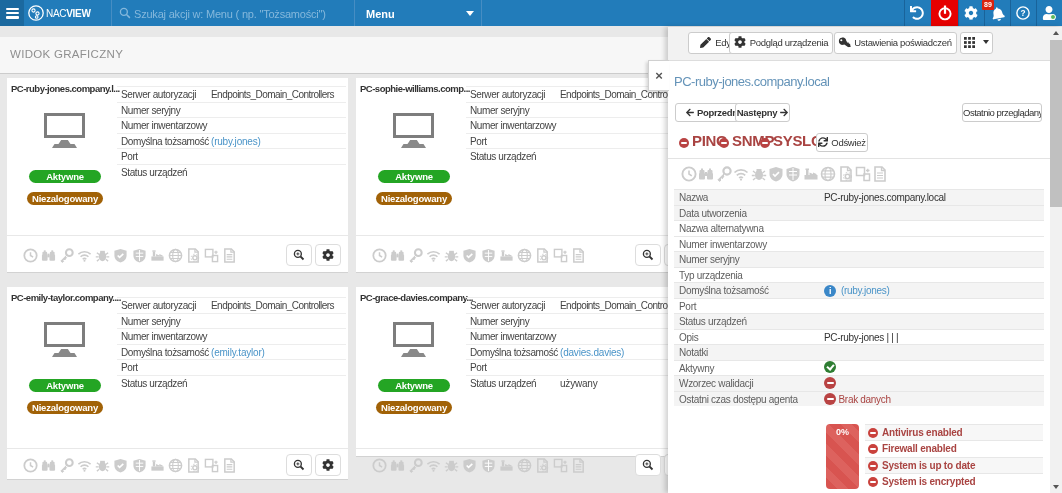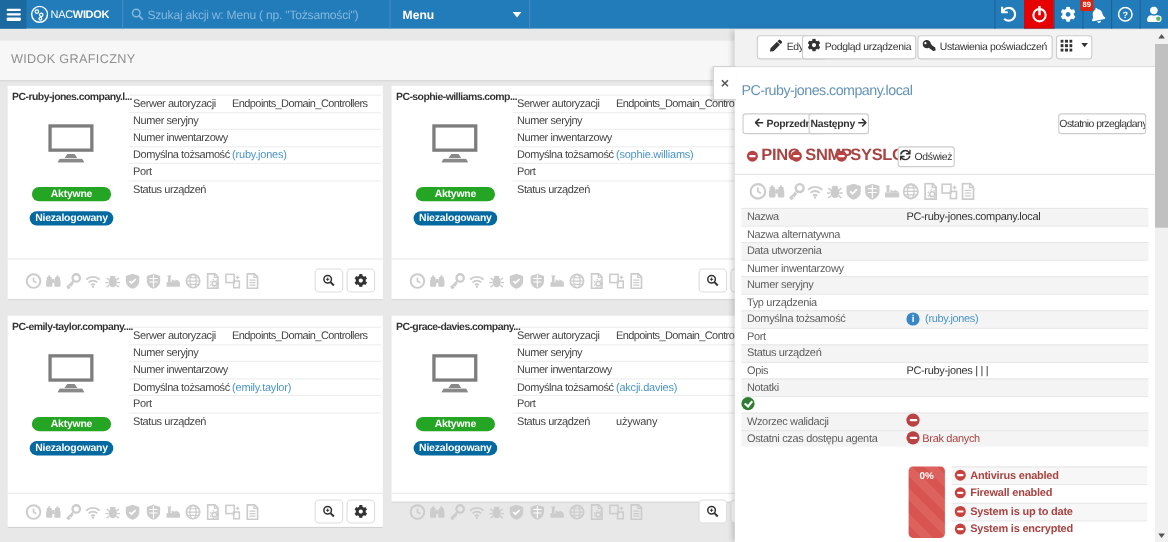--- a/index.html
+++ b/index.html
@@ -23,21 +23,21 @@
 #hdr span{position:absolute;left:10px;top:11px;font-size:11.5px;color:#8f8f8f;letter-spacing:.3px}
 
 .card{position:absolute;width:341px;background:#fff;border-bottom:1px solid #d2d2d2}
 .card .title{position:absolute;left:4px;top:5px;font-weight:bold;font-size:9.5px;letter-spacing:-.5px;color:#333}
 .mon{position:absolute;left:37px;top:35px;width:41px;height:36px}
 .mon .scr{position:absolute;left:0;top:0;width:41px;height:25px;border:3px solid #7d7d7d;background:#fff}
 .mon .neck{position:absolute;left:13px;top:27px;width:15px;height:4px;background:#898989;clip-path:polygon(10% 100%,90% 100%,72% 0,28% 0)}
 .mon .base{position:absolute;left:8px;top:31px;width:25px;height:4px;background:#898989;clip-path:polygon(0 100%,100% 100%,90% 0,10% 0)}
 .badge{position:absolute;left:22px;width:72px;height:13px;border-radius:7px;color:#fff;font-size:9.5px;font-weight:bold;text-align:center;line-height:13px;letter-spacing:-.2px}
 .bgreen{background:#24a524;top:92px}
-.bred{background:#0369a1;top:114px}
+.bred{background:#a16207;top:114px}
 .ctab{position:absolute;left:110px;top:8px;right:2px}
 .r2 .ctab{top:10px}
 .ctab .row{height:15.5px;border-top:1px solid #ededed;line-height:15px;white-space:nowrap;overflow:hidden;font-size:10px;letter-spacing:-.2px}
 .ctab .lb{display:inline-block;width:94px;padding-left:4px;color:#444;vertical-align:top;letter-spacing:-.4px;overflow:hidden}
 .ctab .vl{color:#444}
 .cond{letter-spacing:-.55px}
 a.lnk{color:#4a94c8;text-decoration:none}
 .cdiv{position:absolute;left:0;right:0;border-top:1px solid #e8e8e8}
 .icorow{position:absolute;left:16px;white-space:nowrap}
 .icorow svg{margin-right:3.1px;vertical-align:top}
@@ -95,21 +95,21 @@
       <i style="top:11.8px"></i>
       <i style="top:16.1px"></i>
     </div>
   <div id="logo">
     <svg width="16" height="16" viewBox="0 0 16 16" style="position:absolute;top:5px">
       <circle cx="8" cy="8" r="7.2" fill="none" stroke="#fff" stroke-width="1.3"></circle>
       <circle cx="5.5" cy="5.5" r="1.6" fill="none" stroke="#fff" stroke-width="1.1"></circle>
       <circle cx="9.5" cy="8.5" r="1.6" fill="none" stroke="#fff" stroke-width="1.1"></circle>
       <circle cx="8.7" cy="12" r="1.3" fill="none" stroke="#fff" stroke-width="1.1"></circle>
     </svg>
-    <span id="logotxt">NAC<b>WIDOK</b></span>
+    <span id="logotxt">NAC<b>VIEW</b></span>
   </div>
   <div class="vsep" style="left:111px"></div>
   <svg width="12" height="12" viewBox="0 0 16 16" style="position:absolute;left:119px;top:7px">
       <circle cx="6.5" cy="6.5" r="4.6" fill="none" stroke="#85b8dc" stroke-width="1.8"></circle>
       <line x1="10" y1="10" x2="14.5" y2="14.5" stroke="#85b8dc" stroke-width="2"></line>
     </svg>
   <span id="searchtxt">Szukaj akcji w: Menu ( np. "Tożsamości")</span>
   <div class="vsep" style="left:354px"></div>
   <span id="menutxt">Menu</span>
   <div id="menucaret"></div>
@@ -304,21 +304,20 @@
       <div class="scr"></div>
       <div class="neck"></div>
       <div class="base"></div>
     </div>
   <div class="badge bgreen">Aktywne</div>
   <div class="badge bred" style="width:76px;left:20px">Niezalogowany</div>
   <div class="ctab">
     <div class="row"><span class="lb">Serwer autoryzacji</span><span class="vl cond">Endpoints_Domain_Controllers</span></div>
     <div class="row"><span class="lb">Numer seryjny</span></div>
     <div class="row"><span class="lb">Numer inwentarzowy</span></div>
-    <div class="row"><span class="lb">Domyślna tożsamość</span><a class="lnk">(sophie.williams)</a></div>
     <div class="row"><span class="lb">Port</span></div>
     <div class="row"><span class="lb">Status urządzeń</span></div>
   </div>
   <div class="cdiv" style="top:157px"></div>
   <div class="icorow" style="top:170px"><svg width="15" height="15" viewBox="0 0 16 16">
         <use href="#i-clock"></use>
       </svg><svg width="15" height="15" viewBox="0 0 16 16">
         <use href="#i-binoc"></use>
       </svg><svg width="15" height="15" viewBox="0 0 16 16">
         <use href="#i-key"></use>
@@ -404,21 +403,21 @@
       <div class="scr"></div>
       <div class="neck"></div>
       <div class="base"></div>
     </div>
   <div class="badge bgreen">Aktywne</div>
   <div class="badge bred" style="width:76px;left:20px">Niezalogowany</div>
   <div class="ctab">
     <div class="row"><span class="lb">Serwer autoryzacji</span><span class="vl cond">Endpoints_Domain_Controllers</span></div>
     <div class="row"><span class="lb">Numer seryjny</span></div>
     <div class="row"><span class="lb">Numer inwentarzowy</span></div>
-    <div class="row"><span class="lb">Domyślna tożsamość</span><a class="lnk">(akcji.davies)</a></div>
+    <div class="row"><span class="lb">Domyślna tożsamość</span><a class="lnk">(davies.davies)</a></div>
     <div class="row"><span class="lb">Port</span></div>
     <div class="row"><span class="lb">Status urządzeń</span><span class="vl">używany</span></div>
   </div>
   <div class="cdiv" style="top:161px"></div>
   <div class="icorow" style="top:171px"><svg width="15" height="15" viewBox="0 0 16 16">
         <use href="#i-clock"></use>
       </svg><svg width="15" height="15" viewBox="0 0 16 16">
         <use href="#i-binoc"></use>
       </svg><svg width="15" height="15" viewBox="0 0 16 16">
         <use href="#i-key"></use>
@@ -509,31 +508,31 @@
         <use href="#i-glob"></use>
       </svg><svg width="16" height="16" viewBox="0 0 16 16">
         <use href="#i-fgear"></use>
       </svg><svg width="16" height="16" viewBox="0 0 16 16">
         <use href="#i-sqrs"></use>
       </svg><svg width="16" height="16" viewBox="0 0 16 16">
         <use href="#i-file"></use>
       </svg></div>
   <div id="ptab">
     <div class="prow alt"><span class="pl">Nazwa</span><span class="pv">PC-ruby-jones.company.local</span></div>
+    <div class="prow alt"><span class="pl">Data utworzenia</span></div>
     <div class="prow"><span class="pl">Nazwa alternatywna</span></div>
-    <div class="prow alt"><span class="pl">Data utworzenia</span></div>
     <div class="prow"><span class="pl">Numer inwentarzowy</span></div>
     <div class="prow alt"><span class="pl">Numer seryjny</span></div>
     <div class="prow"><span class="pl">Typ urządzenia</span></div>
     <div class="prow alt"><span class="pl">Domyślna tożsamość</span><span class="ic">i</span>&nbsp;&nbsp;<a class="lnk">(ruby.jones)</a></div>
     <div class="prow"><span class="pl">Port</span></div>
     <div class="prow alt"><span class="pl">Status urządzeń</span></div>
     <div class="prow"><span class="pl">Opis</span><span class="pv">PC-ruby-jones | | |</span></div>
     <div class="prow alt"><span class="pl">Notatki</span></div>
-    <div class="prow"><span class="gc"></span></div>
+    <div class="prow"><span class="pl">Aktywny</span><span class="gc"></span></div>
     <div class="prow alt"><span class="pl">Wzorzec walidacji</span><span class="mc mc12" style="vertical-align:-2px"></span></div>
     <div class="prow alt"><span class="pl">Ostatni czas dostępu agenta</span><span class="mc mc12" style="vertical-align:-2px"></span> <span class="redtx">Brak danych</span></div>
   </div>
   <div id="cbox">0%</div>
   <div class="crow" style="top:413.3px"><span class="mc mc9"></span>Firewall enabled</div>
   <div class="crow alt" style="top:397px"><span class="mc mc9"></span>Antivirus enabled</div>
   <div class="crow alt" style="top:429.6px"><span class="mc mc9"></span>System is up to date</div>
   <div class="crow" style="top:445.9px"><span class="mc mc9"></span>System is encrypted</div>
 </div>
 <div id="ctab">×</div>

